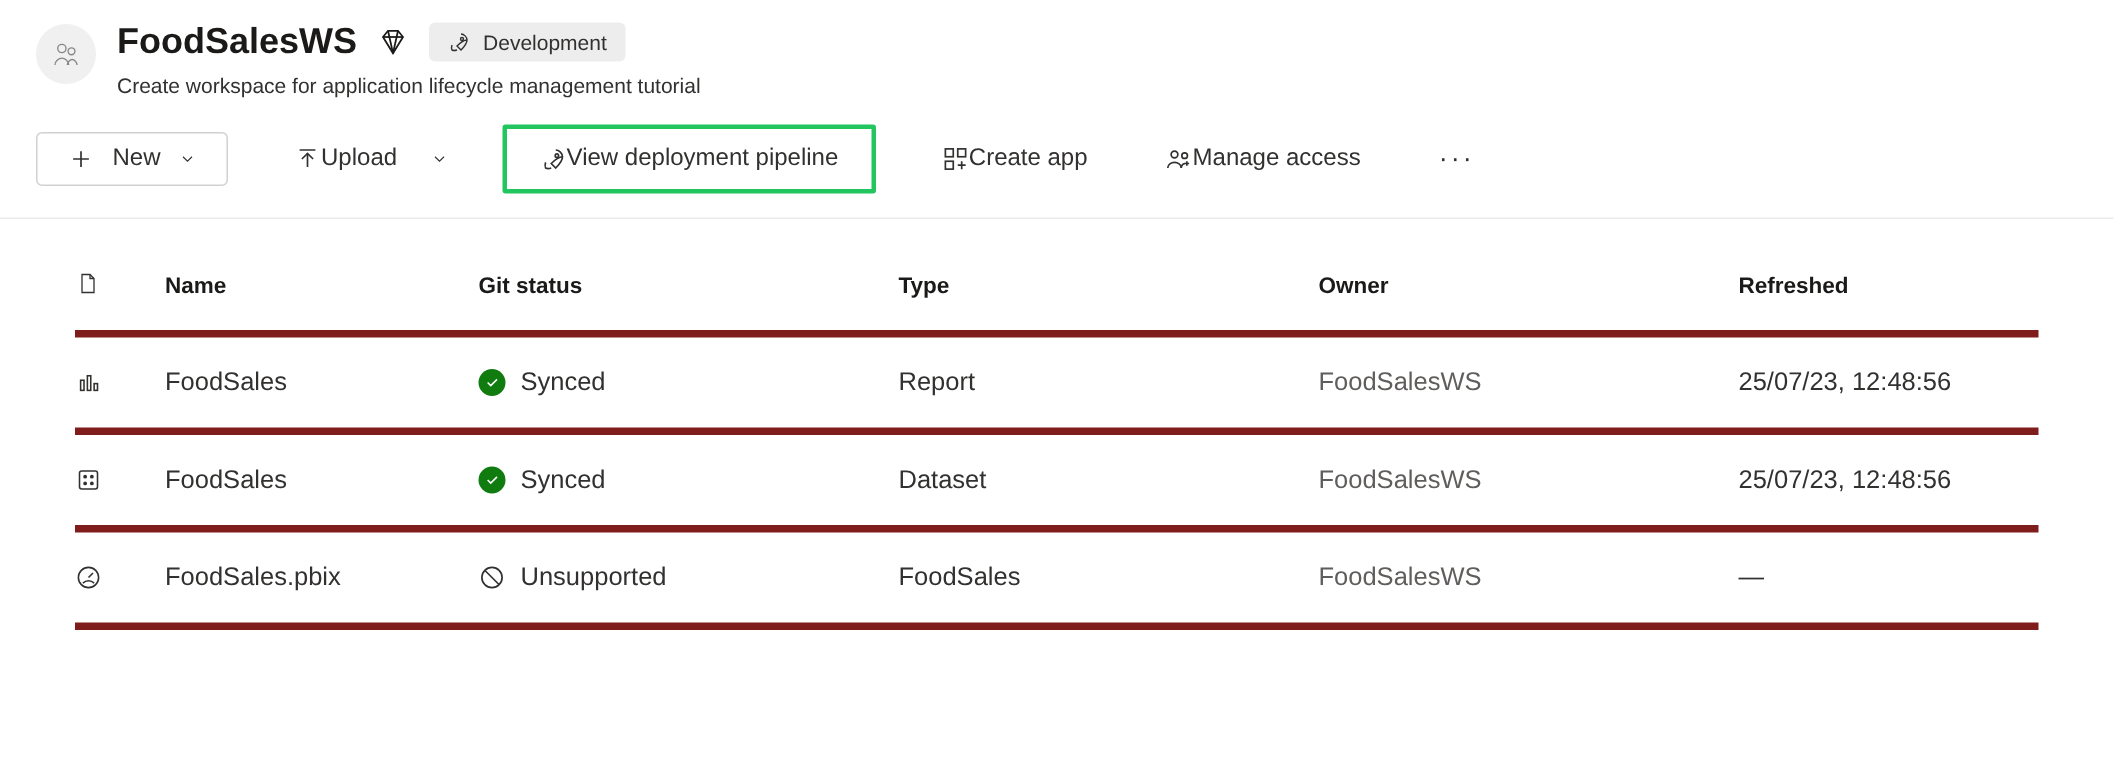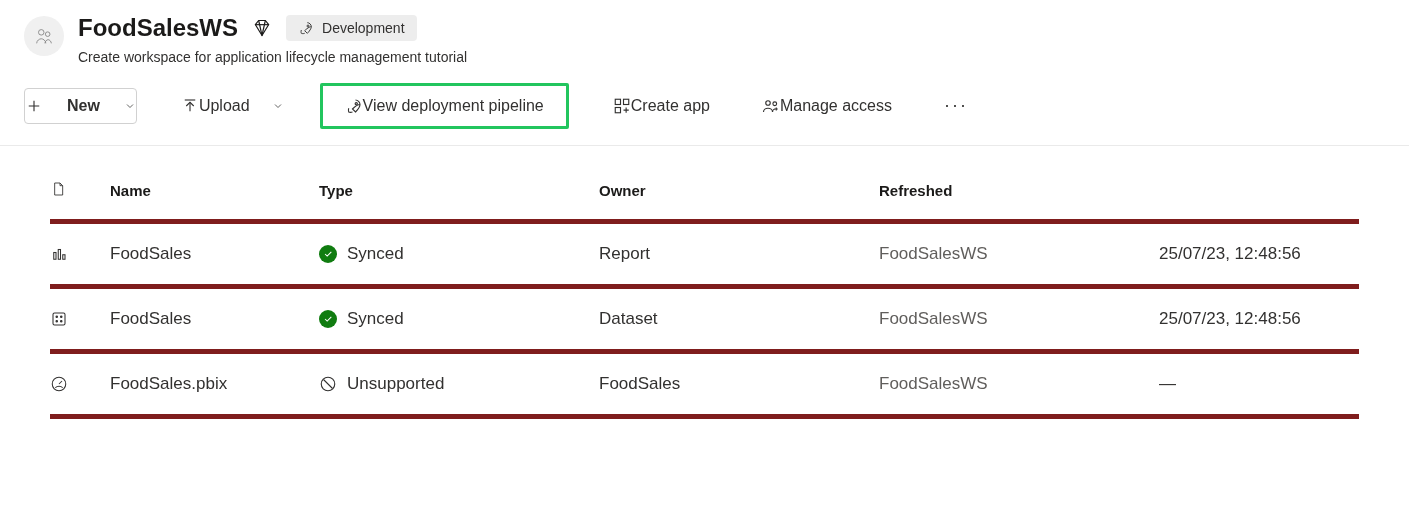--- a/index.html
+++ b/index.html
@@ -67,24 +67,24 @@
     color: #323130;
     background: transparent;
     border: none;
     cursor: pointer;
     padding: 6px 8px;
   }
   .btn svg { width: 18px; height: 18px; stroke: #323130; fill:none; stroke-width:1.5; }
   .btn-new {
     border: 1px solid #d1d1d1;
     border-radius: 4px;
-    padding: 8px 0;
-    font-weight: 700;
+    padding: 8px 20px;
+    font-weight: 400;
     font-size: 16px;
-    gap: 24px;
+    gap: 12px;
   }
   .btn-new .chev { width: 12px; height: 12px; }
   .upload-group { display:flex; align-items:center; gap:14px; }
   .chev-down-sm { width:12px; height:12px; stroke:#323130; stroke-width:1.5; fill:none; }
   .highlight-box {
     border: 3px solid #22c55e;
     padding: 5px 14px;
     border-radius: 2px;
     text-decoration: underline;
   }
@@ -215,20 +215,21 @@
 
 <div class="table">
   <div class="thead">
     <div class="doc-icon">
       <svg viewBox="0 0 24 24">
           <path d="M7 3h8l4 4v14H7z"></path>
           <path d="M15 3v4h4"></path>
         </svg>
     </div>
     <div>Name</div>
+    <div>Git status</div>
     <div>Type</div>
     <div>Owner</div>
     <div>Refreshed</div>
   </div>
   <div id="rows">
       <div class="trow">
         <div class="cell icon-cell">
           <svg viewBox="0 0 24 24">
             <rect x="5" y="10" width="3" height="9"></rect>
             <rect x="11" y="6" width="3" height="13"></rect>

